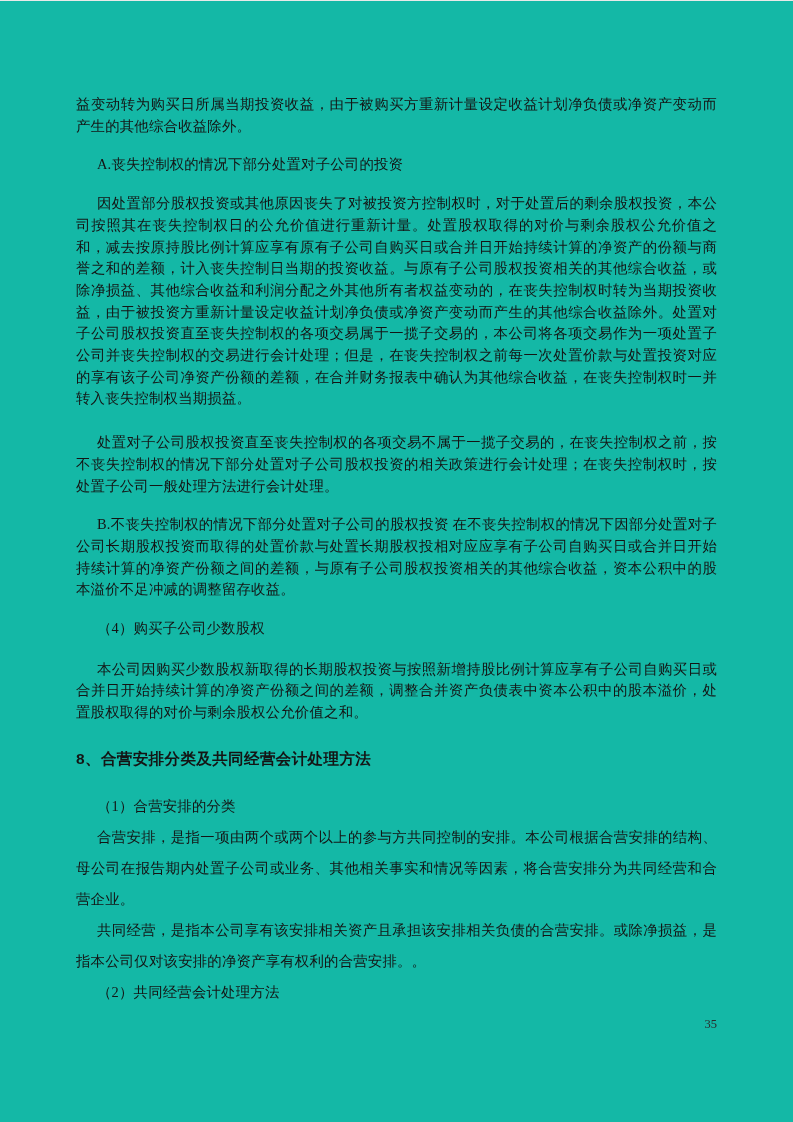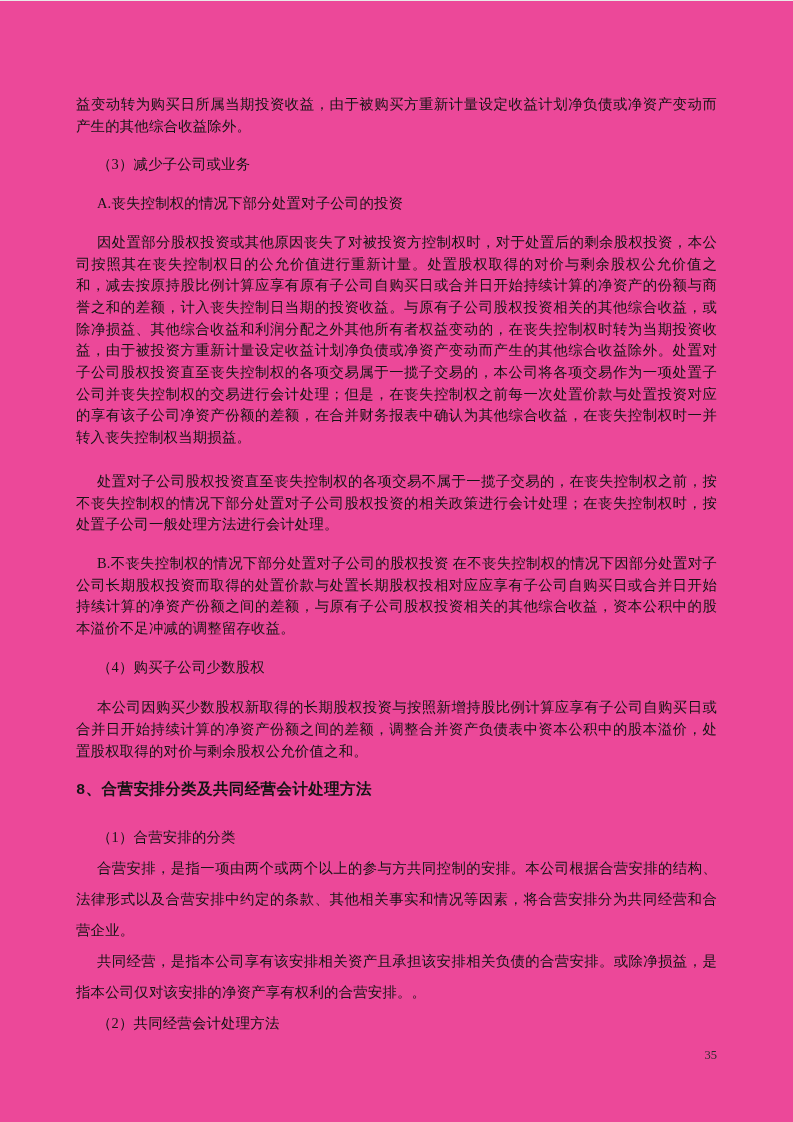--- a/index.html
+++ b/index.html
@@ -4,21 +4,21 @@
 <style>
   html, body {
     margin: 0;
     padding: 0;
     background: #ffffff;
   }
   .page {
     position: relative;
     width: 793px;
     height: 1122px;
-    background: #ec4899;
+    background: #14b8a6;
     overflow: hidden;
     border-top: 1px solid #e9e9e9;
     font-family: "Liberation Serif", "DejaVu Serif", serif;
     color: #141414;
   }
   .content {
     position: absolute;
     left: 76px;
     top: 93px;
     width: 641px;
@@ -36,22 +36,22 @@
     margin-top: 0;
     text-indent: 0;
   }
   .para.single {
     text-align: left;
   }
   .mt10 { margin-top: 22px; }
   .mt15 { }
   .mt19 { margin-top: 19px; }
   .heading-bold {
-    margin: 16px 0 0 0;
-    font-family: Liberation Mono, monospace;
+    margin: 24px 0 0 0;
+    font-family: Liberation Sans, sans-serif;
     font-weight: 700;
     font-size: 15.5px;
     line-height: 22px;
     text-indent: 0;
     letter-spacing: 0.4px;
   }
   .loose {
     line-height: 31px;
     margin-top: 0;
   }
@@ -67,40 +67,39 @@
   }
 </style>
 </head>
 <body>
 
 <div class="page">
   <div class="content">
 
     <p class="para first">益变动转为购买日所属当期投资收益，由于被购买方重新计量设定收益计划净负债或净资产变动而产生的其他综合收益除外。</p>
 
-    <p class="para single">（3）减少子公司或业务</p>
 
 
     <p class="para single">A.丧失控制权的情况下部分处置对子公司的投资</p>
 
     <p class="para">因处置部分股权投资或其他原因丧失了对被投资方控制权时，对于处置后的剩余股权投资，本公司按照其在丧失控制权日的公允价值进行重新计量。处置股权取得的对价与剩余股权公允价值之和，减去按原持股比例计算应享有原有子公司自购买日或合并日开始持续计算的净资产的份额与商誉之和的差额，计入丧失控制日当期的投资收益。与原有子公司股权投资相关的其他综合收益，或除净损益、其他综合收益和利润分配之外其他所有者权益变动的，在丧失控制权时转为当期投资收益，由于被投资方重新计量设定收益计划净负债或净资产变动而产生的其他综合收益除外。处置对子公司股权投资直至丧失控制权的各项交易属于一揽子交易的，本公司将各项交易作为一项处置子公司并丧失控制权的交易进行会计处理；但是，在丧失控制权之前每一次处置价款与处置投资对应的享有该子公司净资产份额的差额，在合并财务报表中确认为其他综合收益，在丧失控制权时一并转入丧失控制权当期损益。</p>
 
     <p class="para mt10">处置对子公司股权投资直至丧失控制权的各项交易不属于一揽子交易的，在丧失控制权之前，按不丧失控制权的情况下部分处置对子公司股权投资的相关政策进行会计处理；在丧失控制权时，按处置子公司一般处理方法进行会计处理。</p>
 
     <p class="para">B.不丧失控制权的情况下部分处置对子公司的股权投资 在不丧失控制权的情况下因部分处置对子公司长期股权投资而取得的处置价款与处置长期股权投相对应应享有子公司自购买日或合并日开始持续计算的净资产份额之间的差额，与原有子公司股权投资相关的其他综合收益，资本公积中的股本溢价不足冲减的调整留存收益。</p>
 
     <p class="para single mt15">（4）购买子公司少数股权</p>
 
     <p class="para mt19">本公司因购买少数股权新取得的长期股权投资与按照新增持股比例计算应享有子公司自购买日或合并日开始持续计算的净资产份额之间的差额，调整合并资产负债表中资本公积中的股本溢价，处置股权取得的对价与剩余股权公允价值之和。</p>
 
     <p class="para heading-bold">8、合营安排分类及共同经营会计处理方法</p>
 
     <p class="para single loose loose-first">（1）合营安排的分类</p>
 
-    <p class="para loose">合营安排，是指一项由两个或两个以上的参与方共同控制的安排。本公司根据合营安排的结构、法律形式以及合营安排中约定的条款、其他相关事实和情况等因素，将合营安排分为共同经营和合营企业。</p>
+    <p class="para loose">合营安排，是指一项由两个或两个以上的参与方共同控制的安排。本公司根据合营安排的结构、母公司在报告期内处置子公司或业务、其他相关事实和情况等因素，将合营安排分为共同经营和合营企业。</p>
 
     <p class="para loose">共同经营，是指本公司享有该安排相关资产且承担该安排相关负债的合营安排。或除净损益，是指本公司仅对该安排的净资产享有权利的合营安排。。</p>
 
     <p class="para single loose">（2）共同经营会计处理方法</p>
 
     <p class="page-number">35</p>
 
   </div>
 </div>
 

